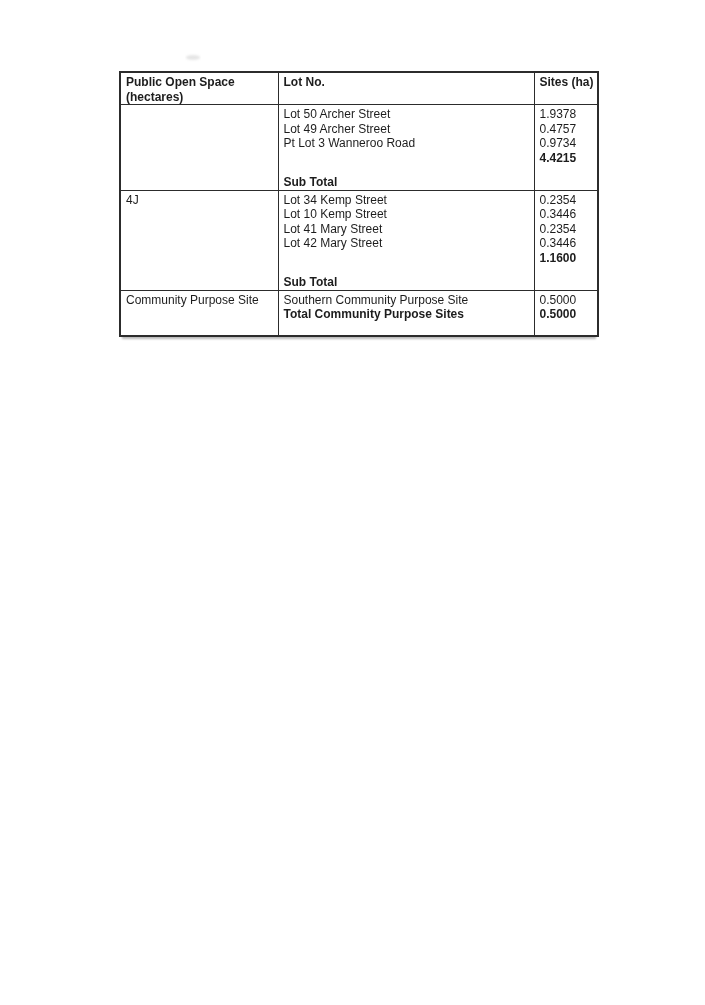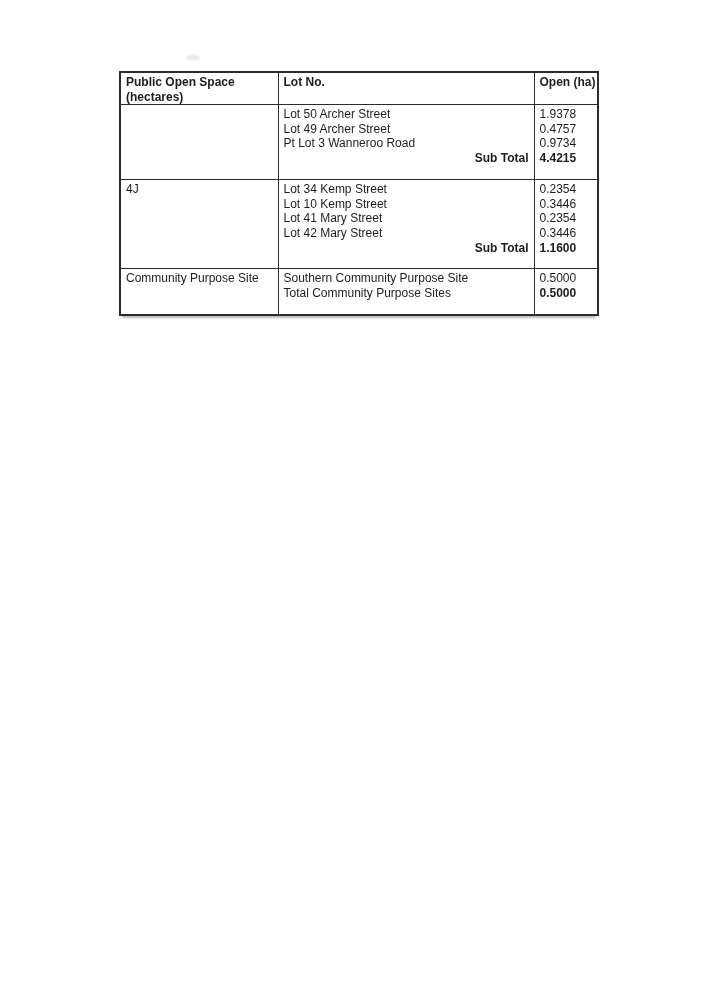--- a/index.html
+++ b/index.html
@@ -51,22 +51,22 @@
   }
   .pos-table thead tr { height: 31px; }
   .pos-table th { font-weight: bold; }
   tr.sec-0 { height: 75px; }
   tr.sec-1 { height: 89px; }
   tr.sec-2 { height: 45px; }
   tr.sec-3 { height: 46px; }
   tr.footer-row { height: 16px; }
   tr.footer-row td { padding-top: 1px; }
   .line { white-space: nowrap; }
-  .total-right { font-weight: bold; text-align: right; }
-  .total-left  { font-weight: normal; text-align: left; }
+  .total-right { font-weight: bold; text-align: left; margin-top: 24px; }
+  .total-left  { font-weight: bold; text-align: left; }
   .bold { font-weight: bold; }
 </style>
 </head>
 <body>
 
 <div class="page">
   <div class="smudge"></div>
 
   <table class="pos-table">
     <colgroup>
@@ -77,21 +77,21 @@
     <thead>
       <tr>
         <th>
           <div class="line">Public Open Space</div>
           <div class="line">(hectares)</div>
         </th>
         <th>
           <div class="line">Lot No.</div>
         </th>
         <th>
-          <div class="line">Open (ha)</div>
+          <div class="line">Sites (ha)</div>
         </th>
       </tr>
     </thead>
     <tbody id="table-body">
         <tr class="sec-0">
           <td>
             <div class="line"></div>
           </td>
           <td>
             <div class="line">Lot 50 Archer Street</div>

